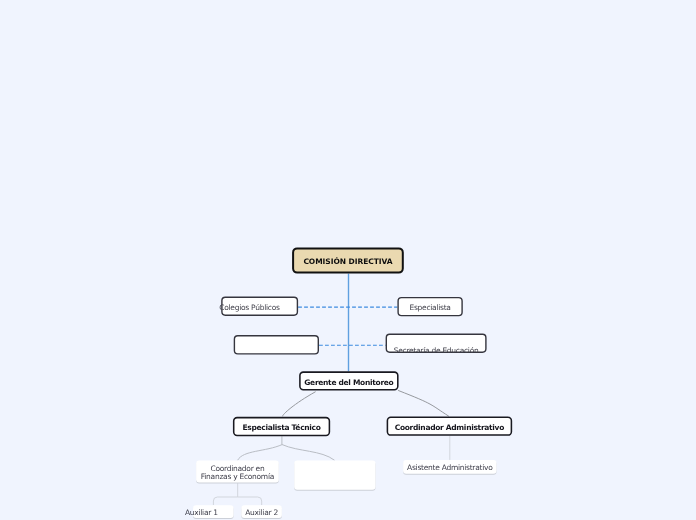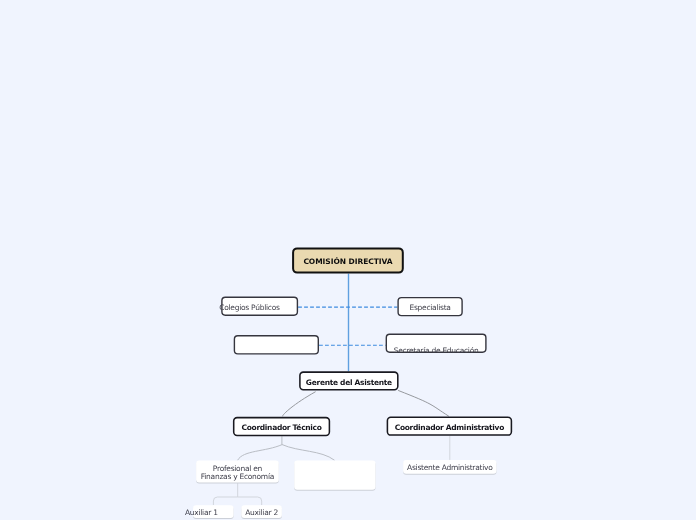--- a/index.html
+++ b/index.html
@@ -58,21 +58,21 @@
       <rect x="403.1" y="459.9" width="93.4" height="13.8" rx="3"></rect>
       <rect x="193" y="505.2" width="40.6" height="12.9" rx="3"></rect>
       <rect x="241.3" y="505.2" width="40.6" height="12.9" rx="3"></rect>
     </g>
   </svg>
 
   <div class="label t0" style="left:292.1px;top:247.4px;width:111.7px;height:26.2px;">COMISIÓN DIRECTIVA</div>
   <div class="label t1" style="left:211px;top:296.5px;width:76.9px;height:19.4px;">Colegios Públicos</div>
   <div class="label t1" style="left:397.4px;top:296.9px;width:65.4px;height:19.4px;">Especialista</div>
   <div class="label t1" style="left:385.6px;top:333.6px;width:101px;height:19.3px;margin-top:6px;">Secretaría de Educación</div>
-  <div class="label t2" style="left:299.1px;top:371.3px;width:99.5px;height:19.2px;">Gerente del Asistente</div>
-  <div class="label t2" style="left:232.9px;top:416.8px;width:97.3px;height:19.4px;">Coordinador Técnico</div>
+  <div class="label t2" style="left:299.1px;top:371.3px;width:99.5px;height:19.2px;">Gerente del Monitoreo</div>
+  <div class="label t2" style="left:232.9px;top:416.8px;width:97.3px;height:19.4px;">Especialista Técnico</div>
   <div class="label t2" style="left:386.6px;top:416.5px;width:125.6px;height:19.4px;">Coordinador Administrativo</div>
-  <div class="label t3" style="left:196.1px;top:460.5px;width:82.7px;height:22px;">Profesional en
+  <div class="label t3" style="left:196.1px;top:460.5px;width:82.7px;height:22px;">Coordinador en
 Finanzas y Economía</div>
   <div class="label t3" style="left:403.1px;top:459.9px;width:93.4px;height:13.8px;">Asistente Administrativo</div>
   <div class="label t3" style="left:181px;top:505.2px;width:40.6px;height:12.9px;">Auxiliar 1</div>
   <div class="label t3" style="left:241.3px;top:505.2px;width:40.6px;height:12.9px;">Auxiliar 2</div>
 </div>
 
 </body></html>

